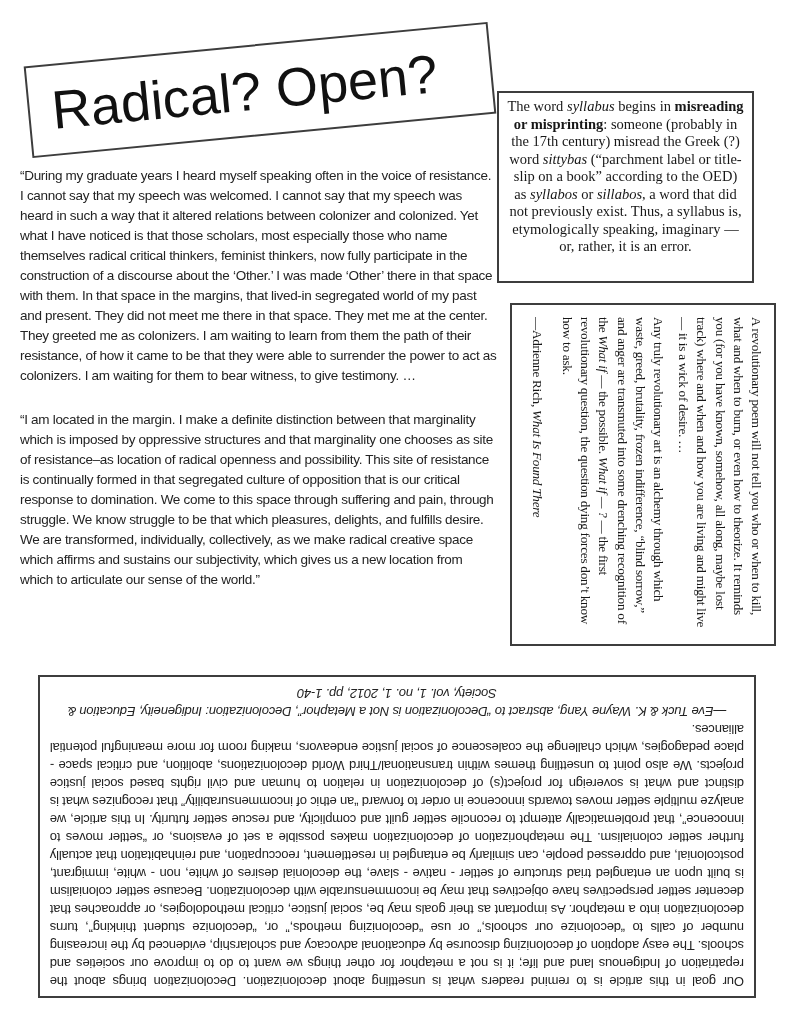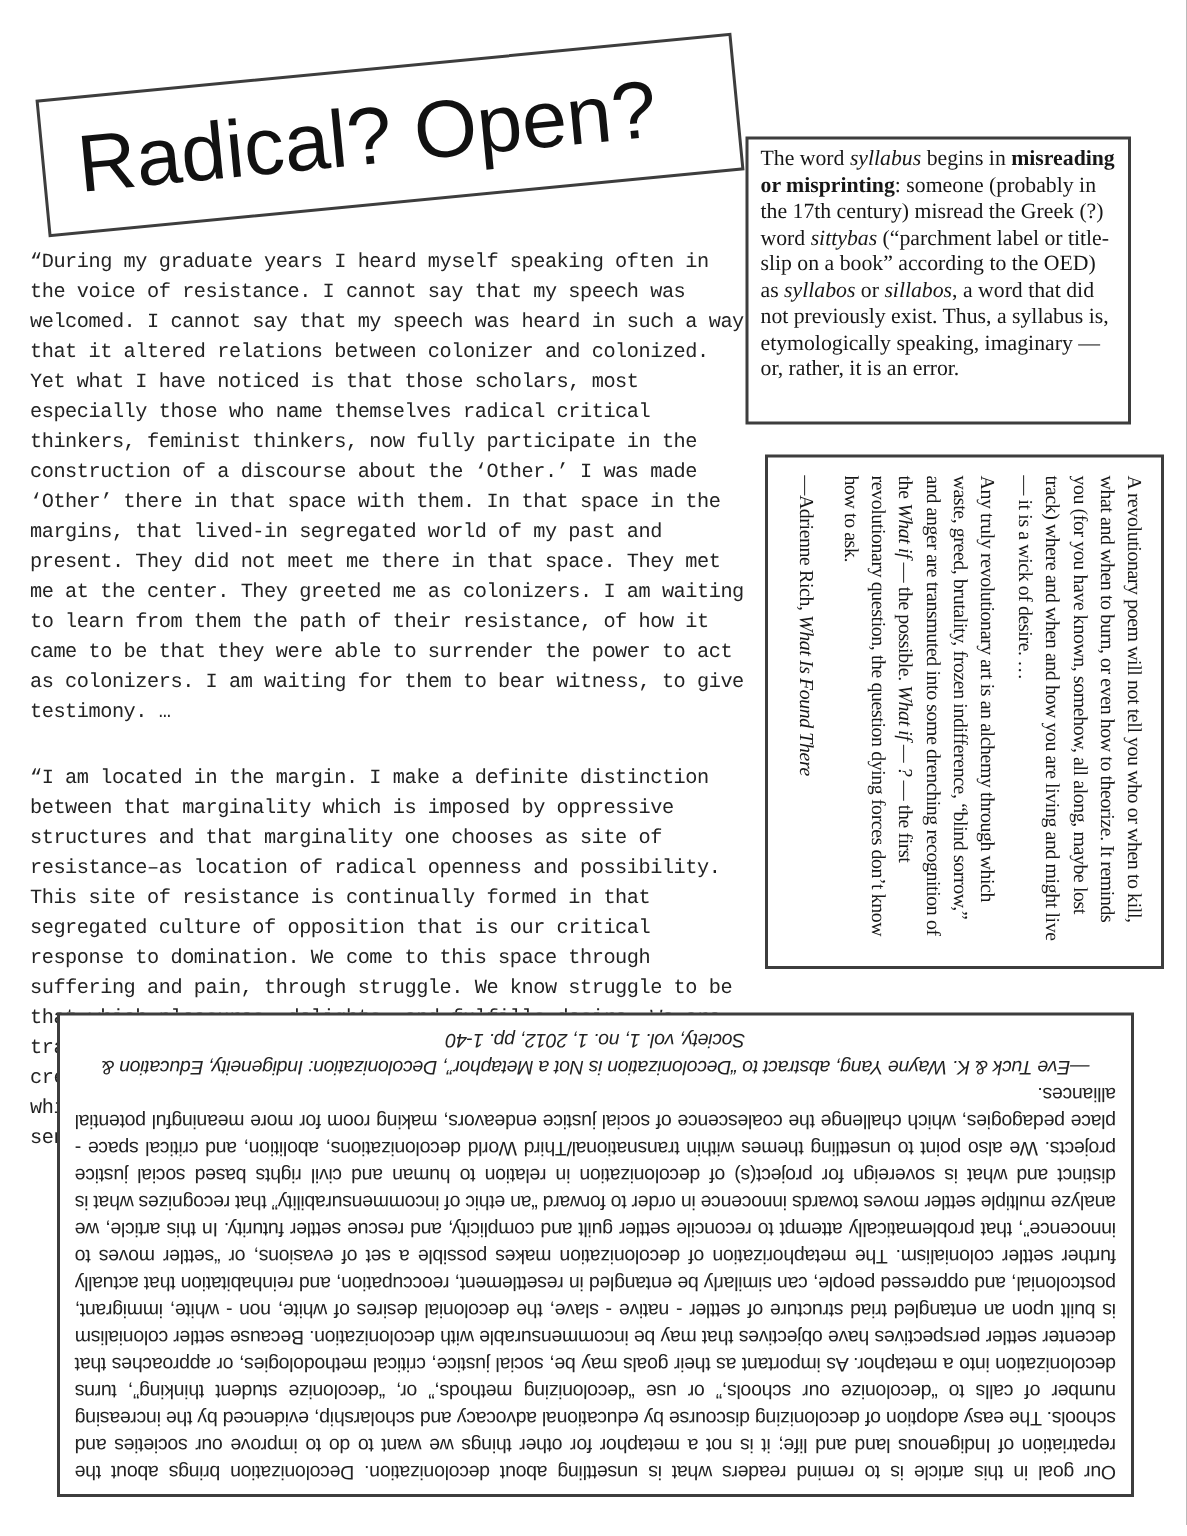--- a/index.html
+++ b/index.html
@@ -17,33 +17,34 @@
     display:flex; align-items:center; z-index:3;
   }
   .title-text {
     font-family:"Liberation Sans", sans-serif; font-size:54px; line-height:1;
     padding-left:22px; white-space:nowrap; color:#111;
   }
 
   
   .hooks {
     position:absolute; left:20px; top:166px; width:477px;
-    font-family:Liberation Mono, monospace; font-size:13.5px;
+    font-family:Liberation Sans, sans-serif; font-size:13.5px;
     letter-spacing:-0.3px; line-height:20px; color:#232323;
   }
   .hooks p { margin:0; }
   .hooks .gap { margin-bottom:24px; }
 
   
   .syllabus-box {
     position:absolute; left:497px; top:91px; width:257px; height:192px;
     border:2px solid var(--color-border, #3d3d3d); box-sizing:border-box;
     padding:5px 8px; background:var(--color-paper,#fff);
     font-family:"Liberation Serif", serif; font-size:14.5px; line-height:17.5px;
     color:#171717;
+    text-align:center;
   }
 
   
   .rich-box {
     position:absolute; left:510px; top:303px; width:266px; height:343px;
     border:2px solid var(--color-border, #3d3d3d); box-sizing:border-box;
     background:var(--color-paper,#fff);
   }
   .rich-rot {
     position:absolute; left:0; top:0; width:339px; height:262px;

